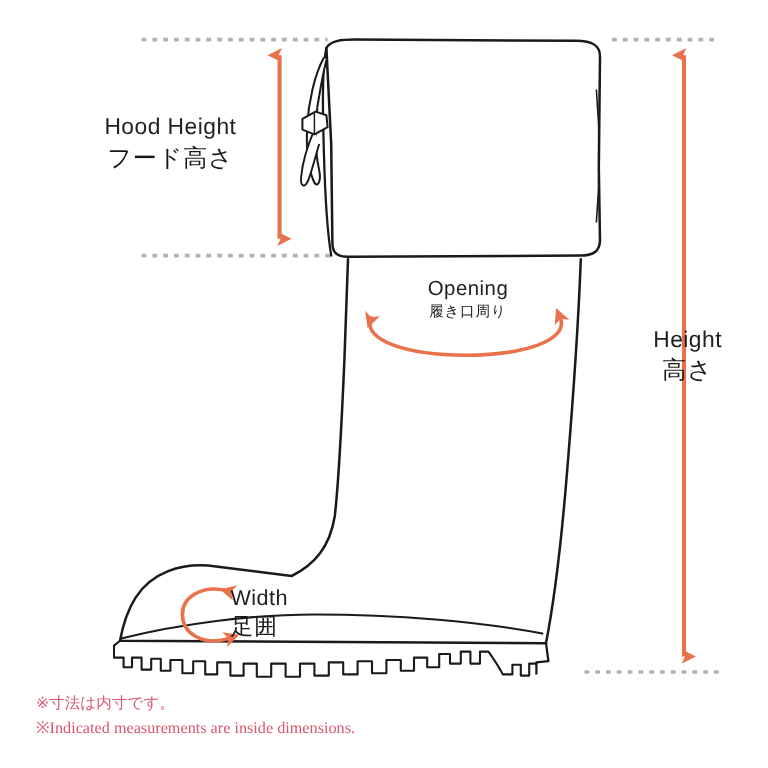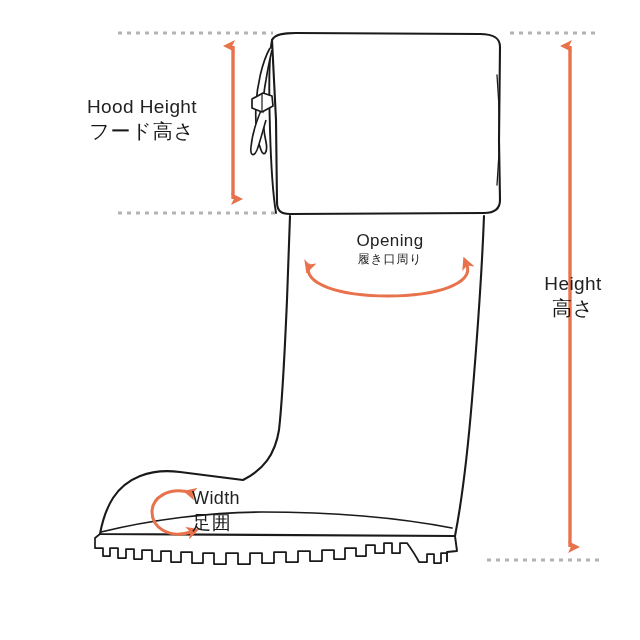--- a/index.html
+++ b/index.html
@@ -219,14 +219,18 @@
   <div class="label-block" id="label-width">
     <div class="label-en">Width</div>
     <div class="label-ja">足囲</div>
   </div>
 
   <div class="label-block" id="label-height">
     <div class="label-en">Height</div>
     <div class="label-ja">高さ</div>
   </div>
 
+  <div id="footnote">
+    <span class="foot-ja">※寸法は内寸です。</span>
+    <span class="foot-en">※Indicated measurements are inside dimensions.</span>
+  </div>
 
 </div>
 
 </body></html>

